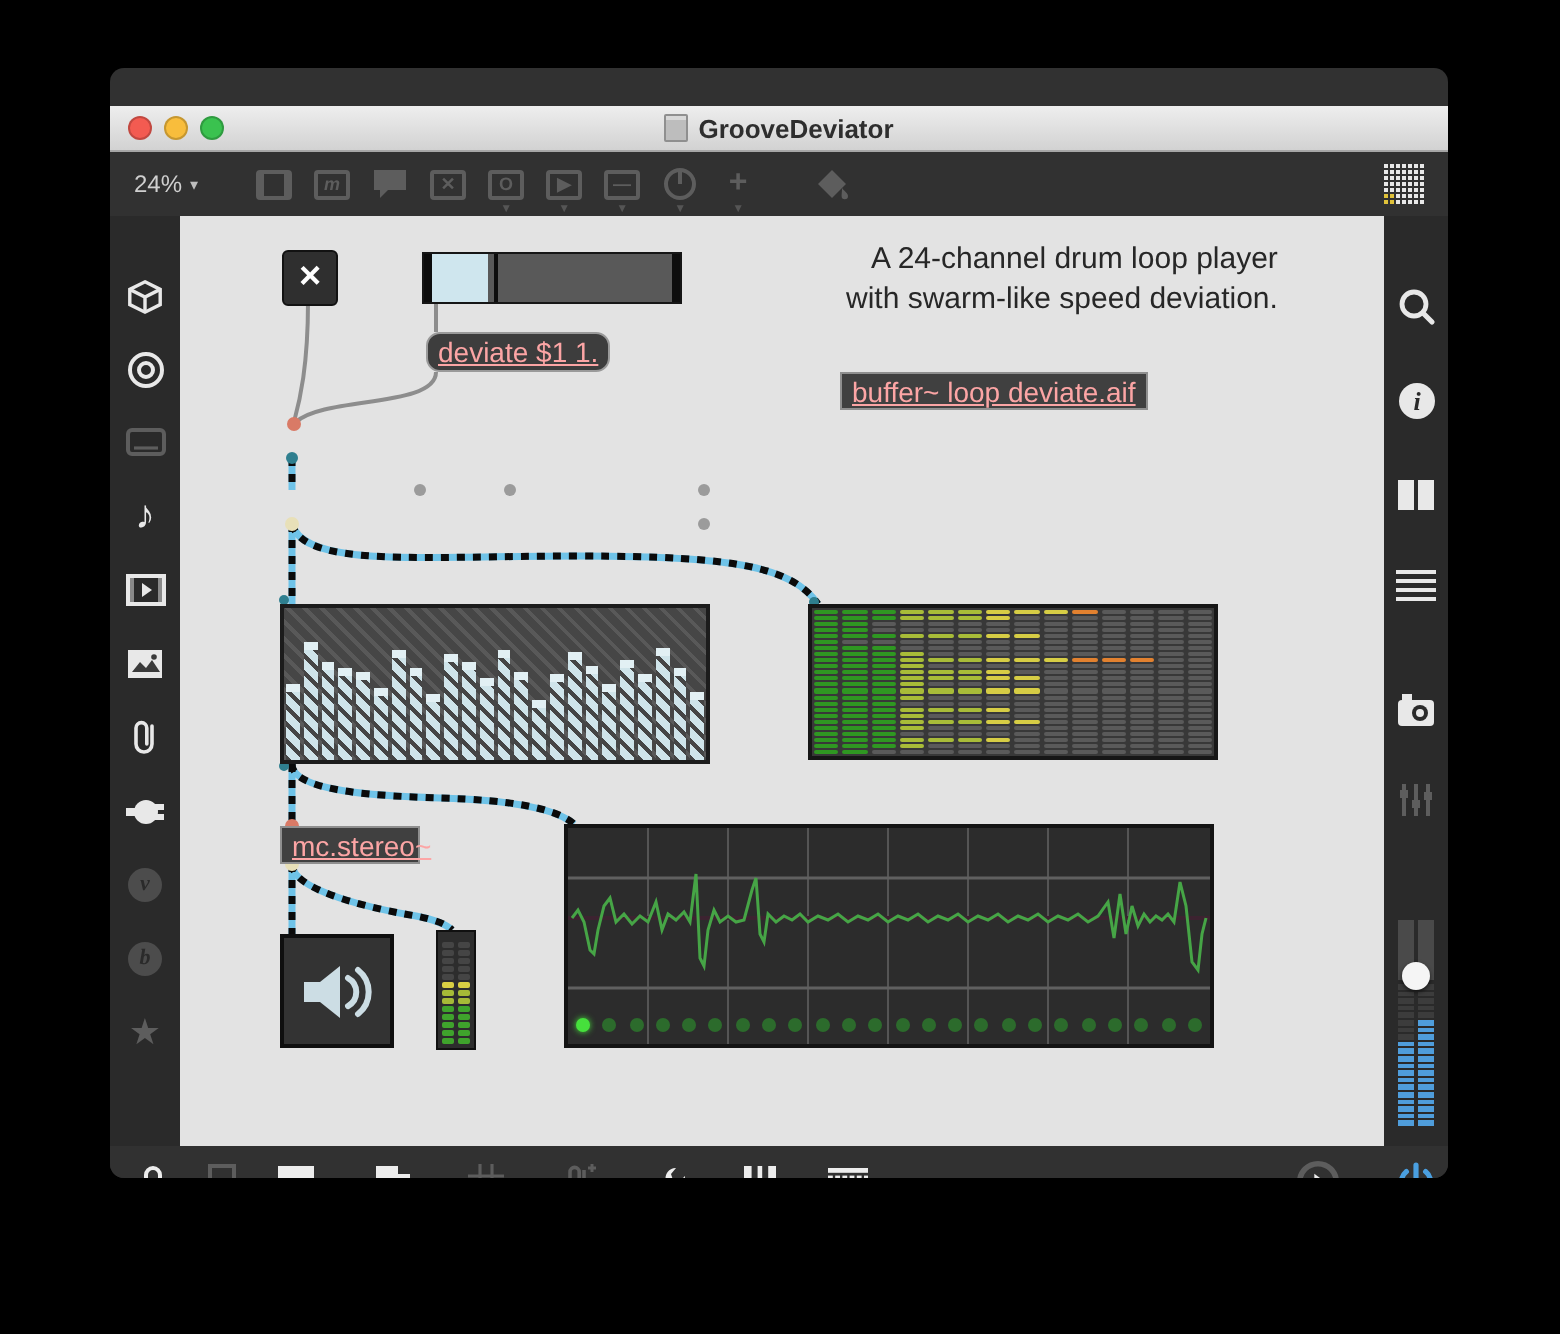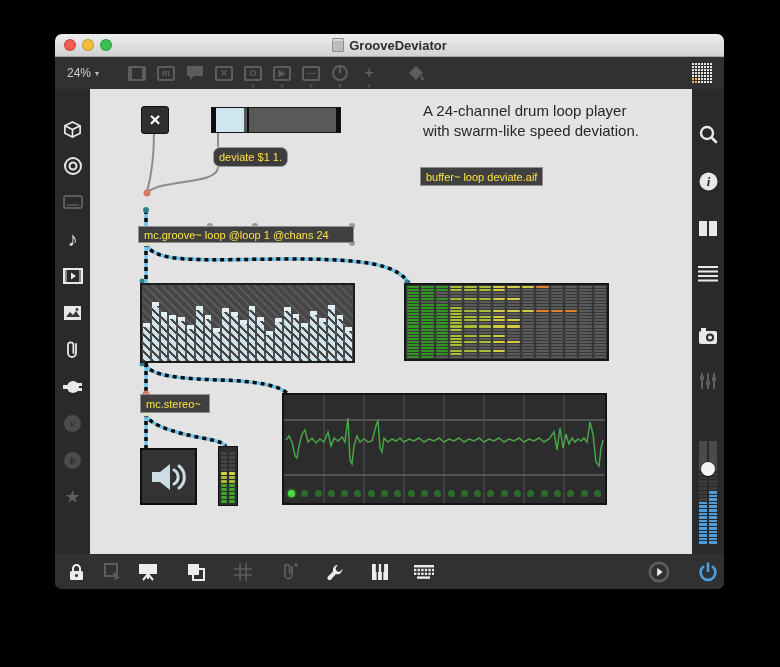--- a/index.html
+++ b/index.html
@@ -1,21 +1,21 @@
 <!DOCTYPE html>
 <html><head>
 <meta charset="utf-8">
 <style>
   html,body{margin:0;padding:0;background:#000;width:780px;height:667px;overflow:hidden;
     font-family:"Liberation Sans",sans-serif;}
   .window{position:absolute;left:55px;top:34px;width:669px;height:555px;border-radius:7px;
     overflow:hidden;background:#313131;box-shadow:0 10px 30px rgba(0,0,0,.9);}
   
   .titlebar{height:22px;background:linear-gradient(#eeeeee,#d2d2d2);border-bottom:1px solid #a6a6a6;
-    position:relative;display:flex;align-items:center;justify-content:center;}
+    position:relative;display:flex;align-items:center;justify-content:center;margin-top:19px;}
   .lights{position:absolute;left:9px;top:5px;display:flex;gap:6px;}
   .light{width:12px;height:12px;border-radius:50%;border:1px solid rgba(0,0,0,.2);box-sizing:border-box;}
   .red{background:#f35b51;} .yellow{background:#f8bd3c;} .green{background:#3ac24f;}
   .title-wrap{display:flex;align-items:center;gap:5px;}
   .doc-icon{width:10px;height:12px;background:#bdbdbd;border:1px solid #8f8f8f;border-radius:1px;
     box-shadow:inset 0 2px 0 #d8d8d8;}
   .title-text{font-size:13px;font-weight:700;color:#2e2e2e;}
   
   .toolbar-top{height:32px;background:#313131;display:flex;align-items:center;position:relative;}
   .zoom-ctl{color:#cfcfcf;font-size:12px;margin-left:12px;display:flex;align-items:center;gap:4px;cursor:default;}
@@ -34,33 +34,33 @@
   .rail{background:#2a2a2a;display:flex;flex-direction:column;align-items:center;}
   .rail-left{width:35px;}
   .rail-right{width:32px;position:relative;}
   .rail-ic{width:22px;height:22px;display:flex;align-items:center;justify-content:center;color:#e8e8e8;position:absolute;}
   .dim{color:#5d5d5d !important;}
   .circle-letter{width:17px;height:17px;border-radius:50%;background:#4c4c4c;color:#2a2a2a;
     display:flex;align-items:center;justify-content:center;font-style:italic;font-weight:700;font-size:11px;font-family:"Liberation Serif",serif;}
   
   .canvas{position:relative;width:602px;height:465px;background:#e3e3e3;}
   .cords{position:absolute;left:0;top:0;pointer-events:none;}
-  .maxbox{position:absolute;background:#404040;border:1px solid #8f8f8f;color:#fde047;
-    font-size:11px;display:flex;align-items:center;padding:0 5px;box-sizing:border-box;white-space:nowrap;}
+  .maxbox{position:absolute;background:#404040;border:1px solid #8f8f8f;color:#fca5a5;
+    font-size:14px;display:flex;align-items:center;padding:0 5px;box-sizing:border-box;white-space:nowrap;text-decoration:underline;}
   .msgbox{border-radius:7px;background:#3d3d3d;border:1px solid #9a9a9a;}
   .toggle{position:absolute;left:51px;top:17px;width:26px;height:26px;background:#2f2f2f;
     border:1px solid #121212;border-radius:3px;color:#fff;display:flex;align-items:center;justify-content:center;
     font-size:19px;font-weight:700;}
   .hslider{position:absolute;left:121px;top:18px;width:130px;height:26px;background:#595959;
     border:1px solid #161616;box-sizing:border-box;}
   .hs-capL,.hs-capR{position:absolute;top:0;width:4px;height:100%;background:#0d0d0d;}
   .hs-capL{left:0;} .hs-capR{right:0;}
   .hs-fill{position:absolute;left:4px;top:0;width:28px;height:100%;background:#cfe6ee;}
   .hs-div{position:absolute;left:35px;top:0;width:2px;height:100%;background:#0d0d0d;}
-  .comment{position:absolute;left:333px;top:12px;color:#272727;font-size:15px;line-height:20px;}
+  .comment{position:absolute;left:333px;top:12px;color:#272727;font-size:15px;line-height:20px;text-align:right;}
   
   .multislider{position:absolute;left:50px;top:194px;width:215px;height:80px;background:#464646;
     border:2px solid #1c1c1c;box-sizing:border-box;display:flex;align-items:flex-end;gap:2px;padding:0 1px;
     background-image:repeating-linear-gradient(45deg,rgba(255,255,255,.10) 0 2px,rgba(0,0,0,0) 2px 6px);}
   .msbar{flex:1;height:100%;display:flex;align-items:flex-end;}
   .msfill{width:100%;background:#cfe4ea;
     background-image:repeating-linear-gradient(45deg,#454545 0 2px,rgba(0,0,0,0) 2px 6px);
     border-top:4px solid #e2f0f4;box-sizing:border-box;}
   
   .mcgrid{position:absolute;left:314px;top:194px;width:205px;height:78px;background:#383838;
@@ -326,21 +326,20 @@
       <div class="maxbox msgbox" style="left:123px;top:58px;height:20px;">deviate $1 1.</div>
 
       <div class="comment">
         <div>A 24-channel drum loop player</div>
         <div>with swarm-like speed deviation.</div>
       </div>
 
       <div class="maxbox" style="left:330px;top:78px;height:19px;">buffer~ loop deviate.aif</div>
 
 
-      <div class="maxbox" style="left:48px;top:137px;height:17px;width:216px;">mc.groove~ loop @loop 1 @chans 24</div>
 
       <div class="multislider">
           <div class="msbar">
             <div class="msfill" style="height: 50%;"></div>
           </div>
           <div class="msbar">
             <div class="msfill" style="height: 78%;"></div>
           </div>
           <div class="msbar">
             <div class="msfill" style="height: 64%;"></div>

